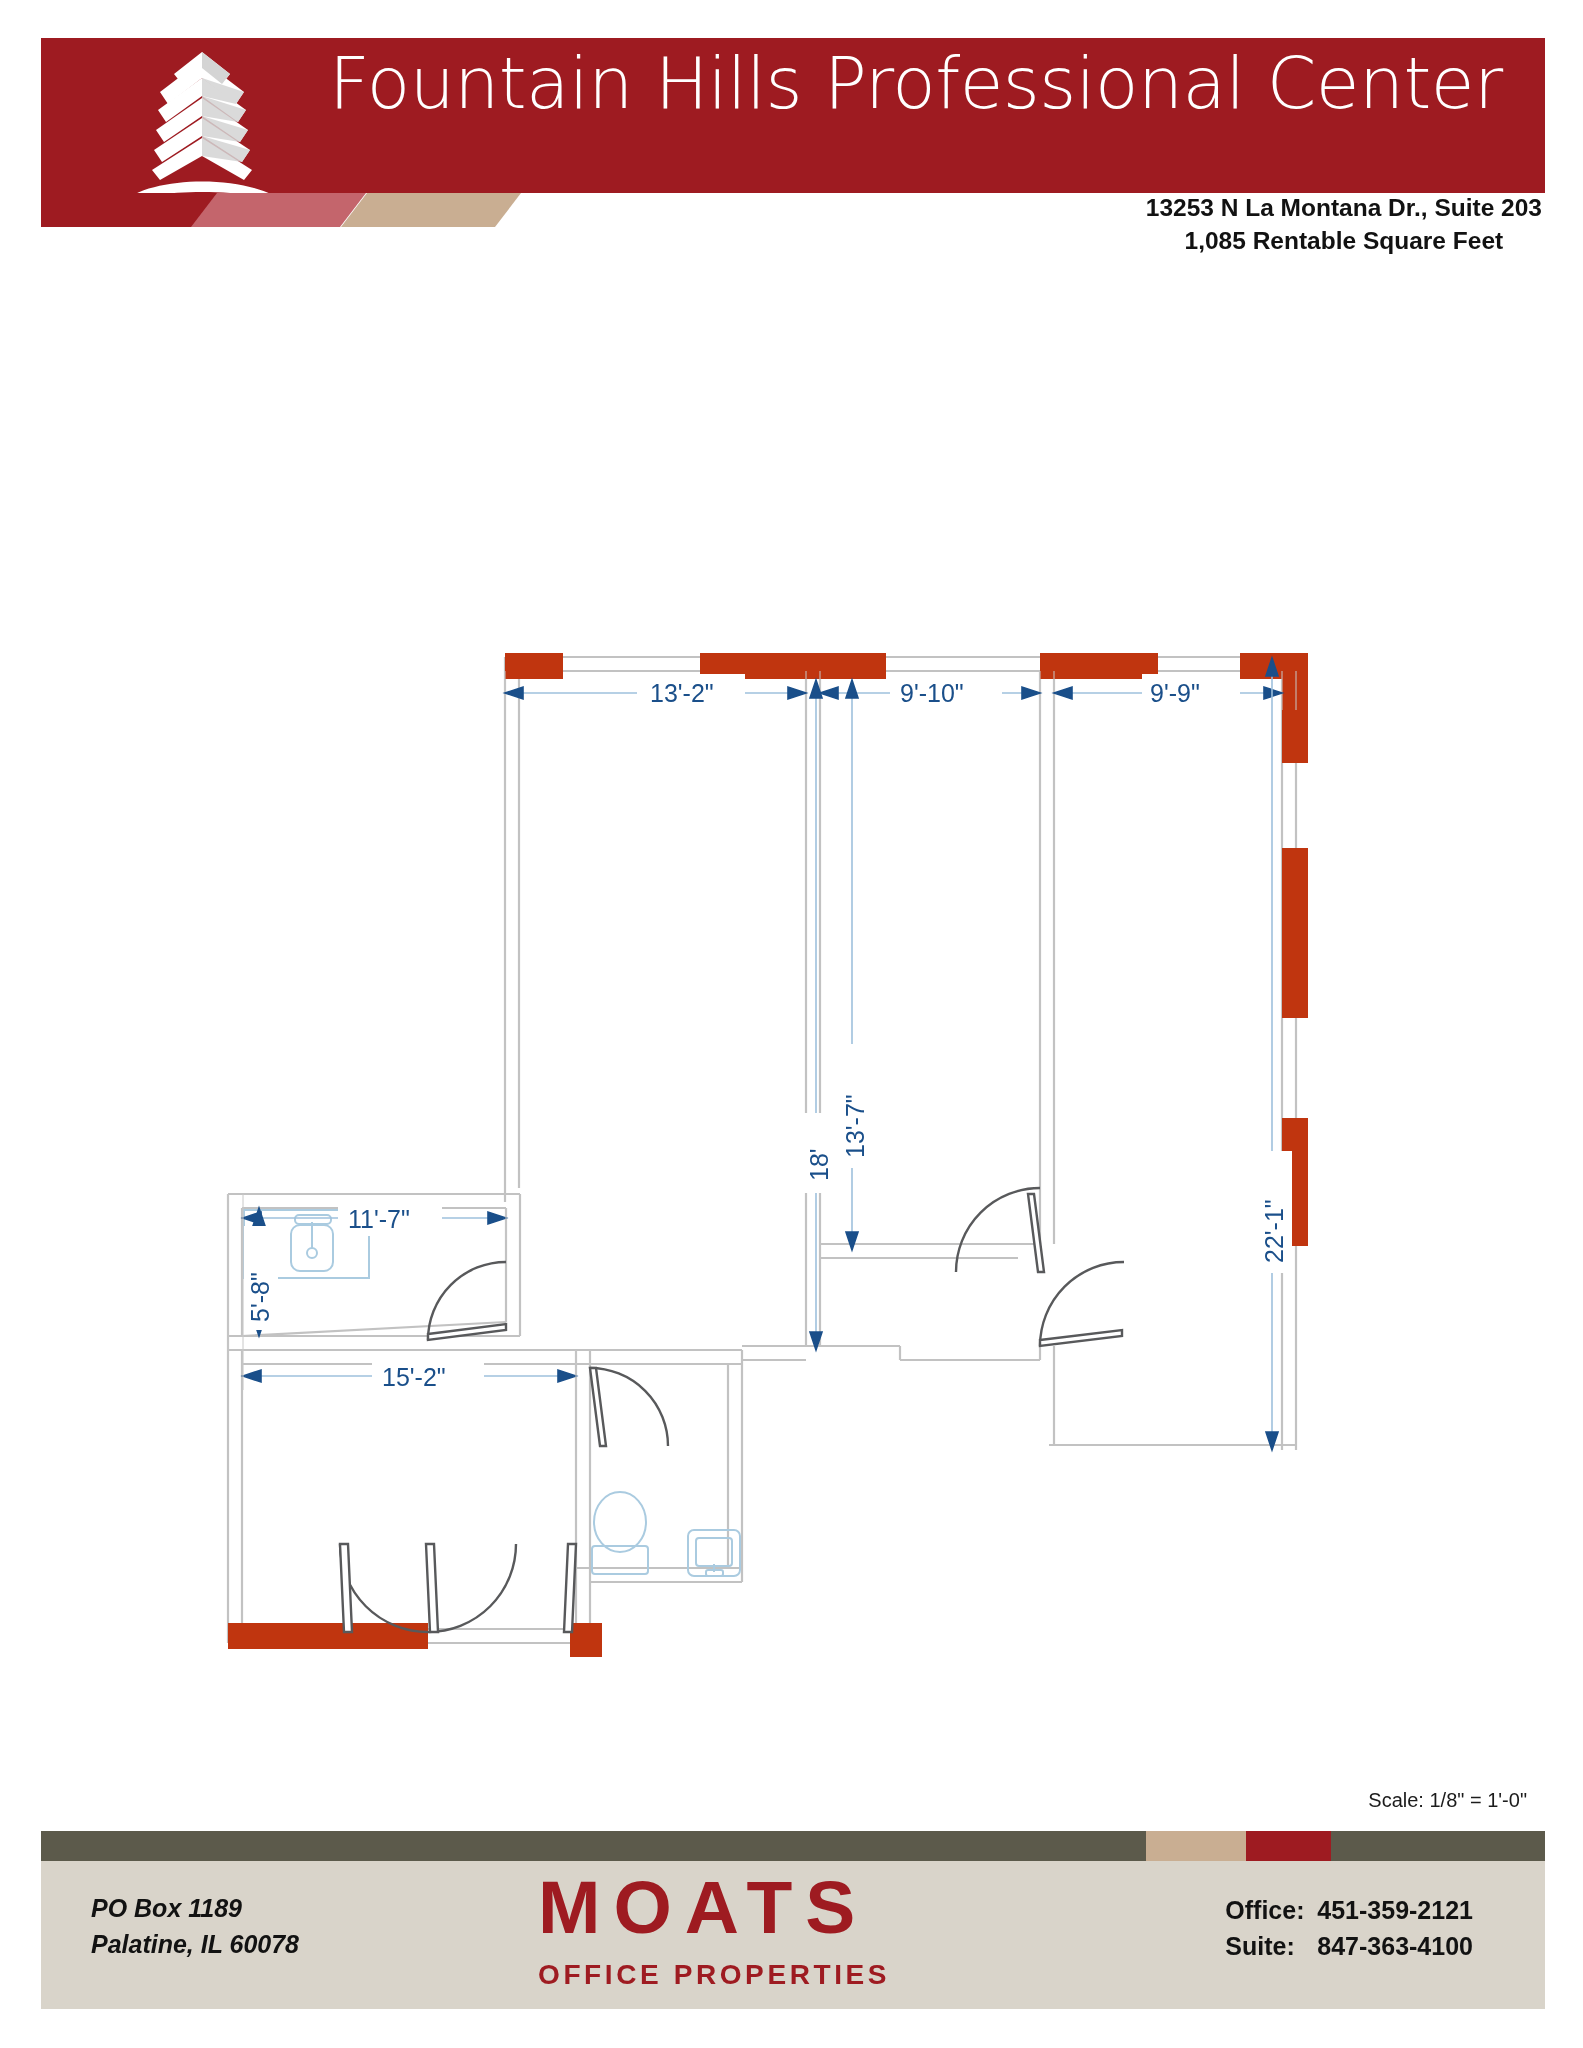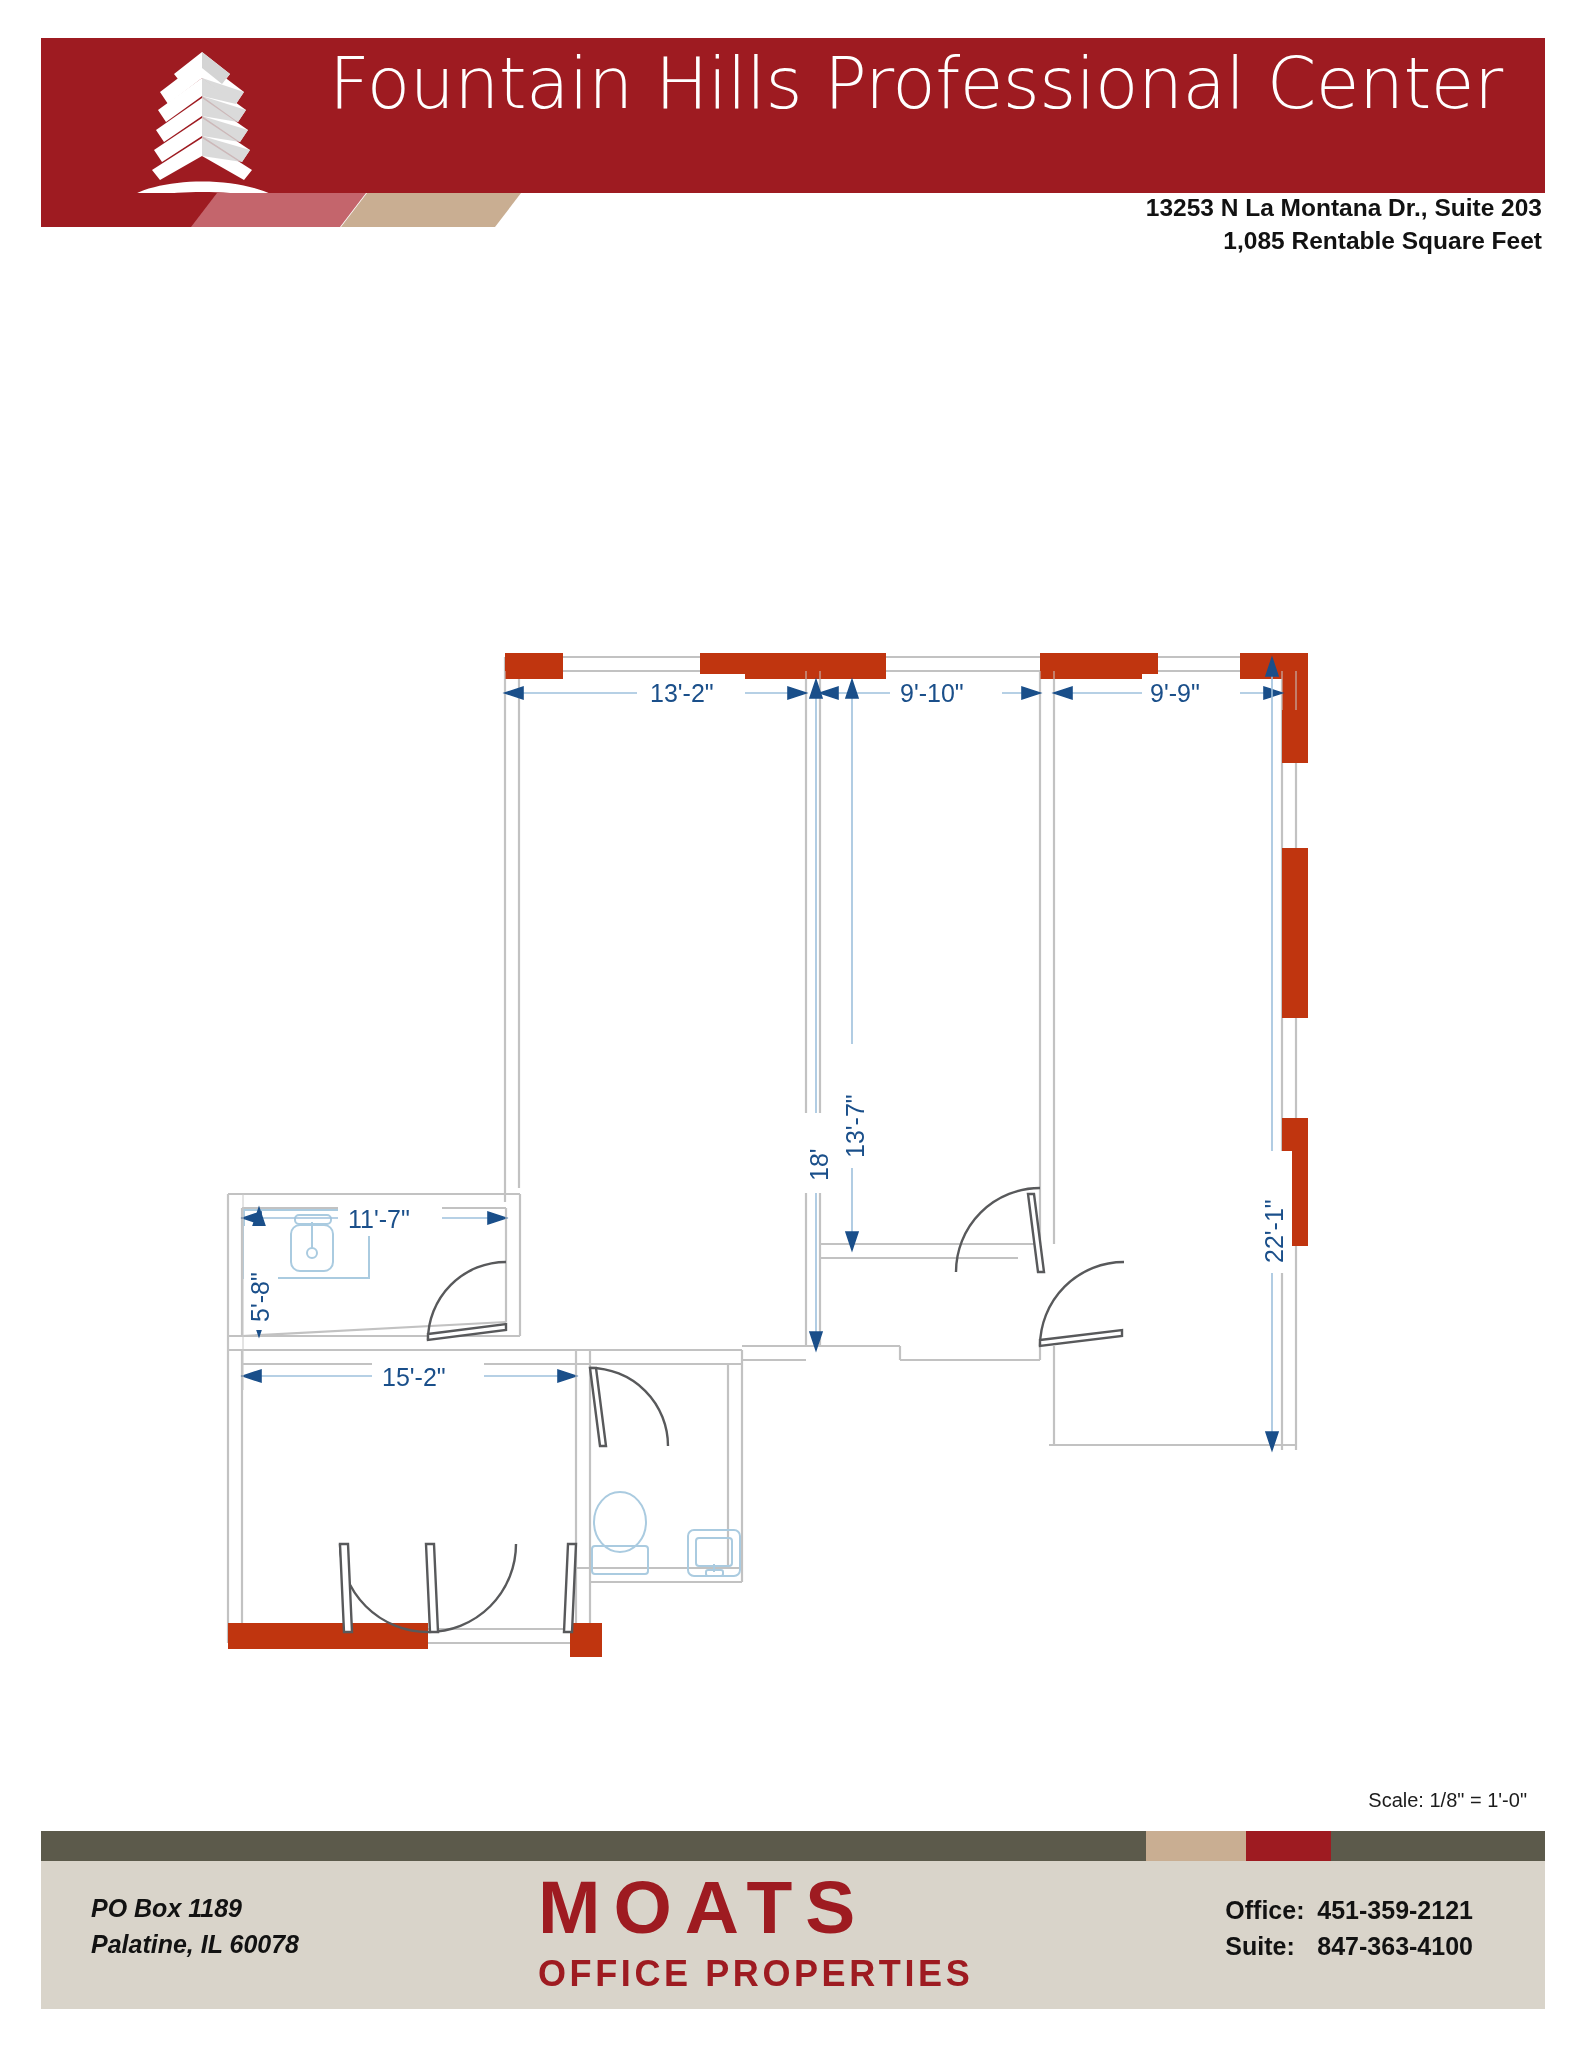--- a/index.html
+++ b/index.html
@@ -42,21 +42,21 @@
   .wedge { position:absolute; top:0; height:34px; }
   #wedge-rose   { left:150px; width:175px; background:#c4656c;
                   clip-path: polygon(26px 0, 175px 0, 149px 34px, 0 34px); }
   #wedge-tan    { left:300px; width:180px; background:#c9ae92;
                   clip-path: polygon(26px 0, 180px 0, 154px 34px, 0 34px); }
   #wedge-dark-clip { left:0; width:280px; background:#9e1b21;
                   clip-path: polygon(0 0, 280px 0, 254px 34px, 0 34px); }
 
   #header-address {
     position:absolute; right:41px; top:192px;
-    text-align:right;
+    text-align:center;
     font-size:24.5px; font-weight:bold; color:#121212;
     line-height:1.33;
   }
 
   
   #plan-area {
     position:absolute; left:0; top:250px;
     width:1583px; height:1500px;
   }
   #plan-svg { position:absolute; left:0; top:0; }
@@ -93,22 +93,22 @@
   }
   #footer-logo {
     position:absolute; left:538px; top:1872px;
     text-align:left; color:#9e1b21;
   }
   #moats-word {
     font-size:75px; font-weight:bold; letter-spacing:13px;
     line-height:0.95; font-family:"Liberation Sans", sans-serif;
   }
   #moats-sub {
-    font-size:36px; font-weight:bold; letter-spacing:3.6px;
-    margin-top:10px; font-family:"Liberation Sans", sans-serif;
+    font-size:28px; font-weight:bold; letter-spacing:3.6px;
+    margin-top:16px; font-family:"Liberation Sans", sans-serif;
   }
   #footer-phones {
     position:absolute; right:110px; top:1893px;
     font-size:25px; font-weight:bold; color:#121212; line-height:1.42;
   }
   .phone-row { display:flex; justify-content:center; white-space:nowrap; }
   .phone-label { width:92px; }
 </style>
 </head>
 <body>

